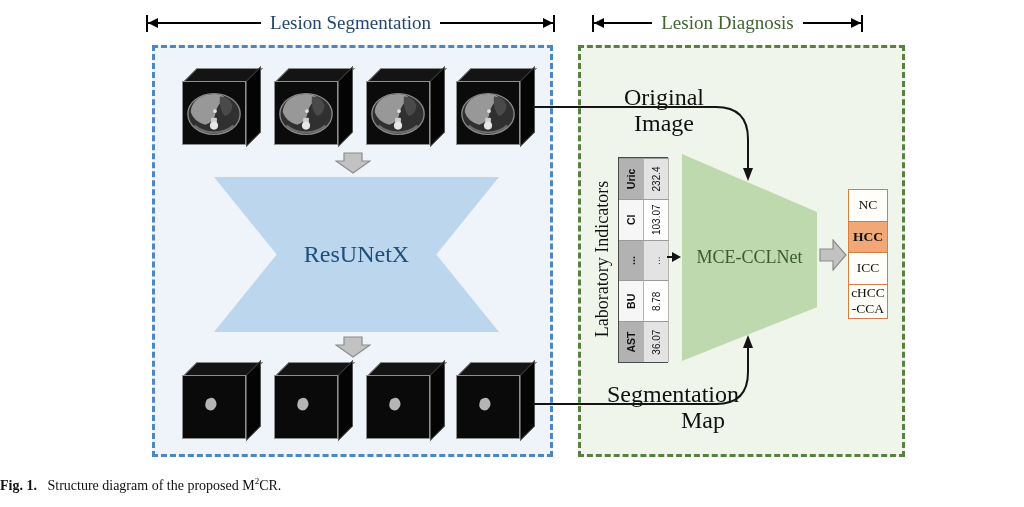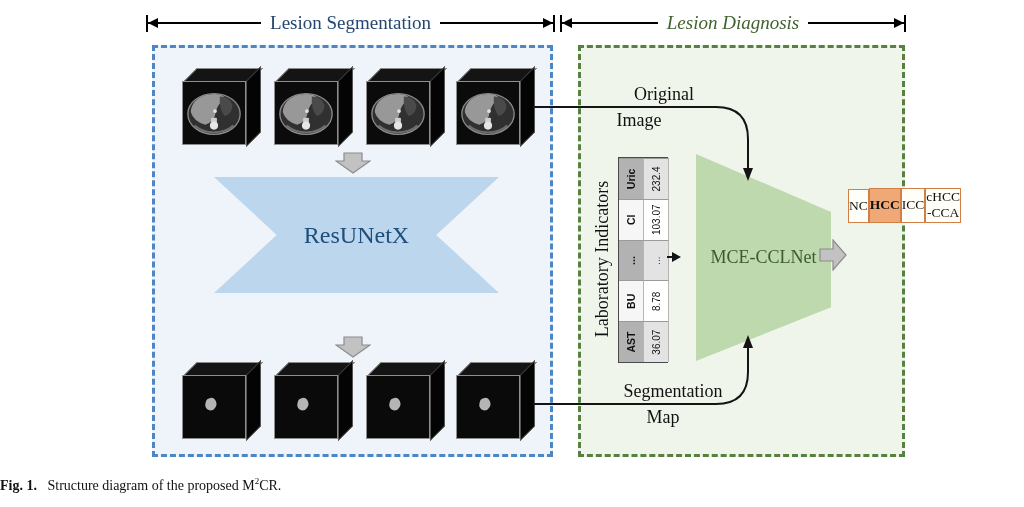--- a/index.html
+++ b/index.html
@@ -9,42 +9,42 @@
   
   .range-arrow{position:absolute;top:12px;height:22px;display:flex;align-items:center;}
   .range-arrow .endbar{width:2px;height:17px;background:#000;flex:none;}
   .range-arrow .seg{flex:1;height:2px;background:#000;position:relative;}
   .range-arrow .seg.l::before{content:"";position:absolute;left:0;top:-4px;width:0;height:0;
       border-right:10px solid #000;border-top:5px solid transparent;border-bottom:5px solid transparent;}
   .range-arrow .seg.r::after{content:"";position:absolute;right:0;top:-4px;width:0;height:0;
       border-left:10px solid #000;border-top:5px solid transparent;border-bottom:5px solid transparent;}
   .range-arrow .rlabel{padding:0 9px;font-size:19px;white-space:nowrap;}
   #arrow-left{left:146px;width:409px;}
-  #arrow-right{left:560px;width:346px;font-style:italic;}
+  #arrow-right{left:592px;width:271px;}
   #arrow-left .rlabel{color:var(--seg-label,#24466f);}
   #arrow-right .rlabel{color:var(--diag-label,#40632f);}
 
   
   .panel{position:absolute;top:45px;height:406px;border:3px dashed;}
   #panel-seg{left:152px;width:395px;border-color:var(--seg-border,#4d86c4);background:var(--seg-bg,#eff4fb);}
   #panel-diag{left:578px;width:321px;border-color:var(--diag-border,#57813f);background:var(--diag-bg,#f0f5ec);}
 
   
   .cube-row{position:absolute;left:0;top:0;}
   .cube{position:absolute;width:78px;height:78px;}
   .cube .face-top{position:absolute;left:0;top:0;width:64px;height:13px;background:#141414;
       border:1px solid #8a8a8a;transform:skewX(-45deg);transform-origin:bottom left;}
   .cube .face-side{position:absolute;left:64px;top:13px;width:13px;height:64px;background:#040404;
       border:1px solid #555;transform:skewY(-45deg);transform-origin:top left;}
   .cube .face-front{position:absolute;left:0;top:13px;width:64px;height:64px;background:#0a0a0a;
       border:1px solid #8f8f8f;box-sizing:border-box;}
   .cube svg{display:block;width:62px;height:62px;}
 
   
-  #resunetx{position:absolute;left:214px;top:177px;width:285px;height:116px;
+  #resunetx{position:absolute;left:214px;top:177px;width:285px;height:155px;
       background:var(--resunet-fill,#bcd6ed);
       clip-path:polygon(0 0,100% 0,78% 50%,100% 100%,0 100%,22% 50%);
       display:flex;align-items:center;justify-content:center;
       font-size:24px;color:var(--resunet-text,#1d4e7c);}
 
   
   .block-arrow{position:absolute;}
 
   
   #lab-title{position:absolute;left:588px;top:160px;width:198px;height:28px;
@@ -57,36 +57,36 @@
   .lab-cell{display:flex;align-items:center;justify-content:center;
       border-right:1px solid #9a9a9a;border-bottom:1px solid #b5b5b5;overflow:hidden;
       font:bold 10.5px "Liberation Sans","DejaVu Sans",sans-serif;}
   .lab-cell.val{font:10px "Liberation Sans","DejaVu Sans",sans-serif;}
   .lab-cell.head.shade{background:#b2b2b2;}
   .lab-cell.val.shade{background:#e3e3e3;}
   .lab-cell.head.plain{background:#f6f6f6;}
   .lab-cell.val.plain{background:#ffffff;}
 
   
-  #mce{position:absolute;left:696px;top:154px;width:135px;height:207px;
+  #mce{position:absolute;left:682px;top:154px;width:135px;height:207px;
       background:var(--mce-fill,#bed9ad);
       clip-path:polygon(0 0,100% 28%,100% 74%,0 100%);
       display:flex;align-items:center;justify-content:center;
       font-size:18px;color:var(--mce-text,#3a5a32);}
 
   
-  #class-stack{position:absolute;left:848px;top:189px;width:40px;display:flex;flex-direction:row;}
+  #class-stack{position:absolute;left:848px;top:189px;width:40px;display:flex;flex-direction:column;}
   .class-cell{border:1.5px solid var(--class-border,#d08044);margin-top:-1.5px;background:#fffef9;
       min-height:31px;display:flex;align-items:center;justify-content:center;
       font-size:13.5px;white-space:pre-line;text-align:center;line-height:1.25;}
   .class-cell:first-child{margin-top:0;}
   .class-cell.hl{background:var(--class-hl,#f0a877);font-weight:bold;}
 
   
-  .conn-label{position:absolute;font-size:18px;text-align:center;white-space:nowrap;}
+  .conn-label{position:absolute;font-size:24px;text-align:center;white-space:nowrap;}
 
   
   #connectors{position:absolute;left:0;top:0;pointer-events:none;}
 
   
   #caption{position:absolute;left:0;top:476px;width:1024px;text-align:left;font-size:14px;}
   #caption .bold{font-weight:bold;}
   #caption sup{font-size:9px;}
 </style>
 </head>
@@ -268,23 +268,23 @@
 
 <div id="class-stack">
     <div class="class-cell">NC</div>
     <div class="class-cell hl">HCC</div>
     <div class="class-cell">ICC</div>
     <div class="class-cell">cHCC
 -CCA</div>
   </div>
 
 <div class="conn-label" style="left:598px;top:84px;width:132px;">Original</div>
-<div class="conn-label" style="left:573px;top:110px;width:132px;">Image</div>
+<div class="conn-label" style="left:598px;top:110px;width:132px;">Image</div>
 <div class="conn-label" style="left:605px;top:381px;width:136px;text-align:center;">Segmentation</div>
-<div class="conn-label" style="left:595px;top:407px;width:136px;">Map</div>
+<div class="conn-label" style="left:635px;top:407px;width:136px;">Map</div>
 
 <svg id="connectors" width="1024" height="507" viewBox="0 0 1024 507">
   <path d="M533 107 L716 107 Q748 107 748 139 L748 170" fill="none" stroke="#141414" stroke-width="2"></path>
   <polygon points="743,168 753,168 748,181" fill="#141414"></polygon>
   <path d="M533 404 L716 404 Q748 404 748 372 L748 346" fill="none" stroke="#141414" stroke-width="2"></path>
   <polygon points="743,348 753,348 748,335" fill="#141414"></polygon>
   <path d="M667 257 L673 257" fill="none" stroke="#141414" stroke-width="2"></path>
   <polygon points="672,252 672,262 681,257" fill="#141414"></polygon>
 </svg>
 

